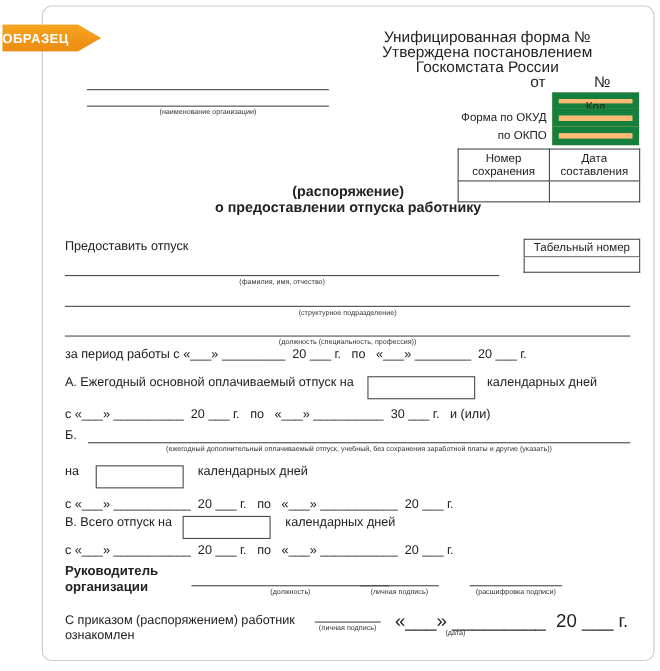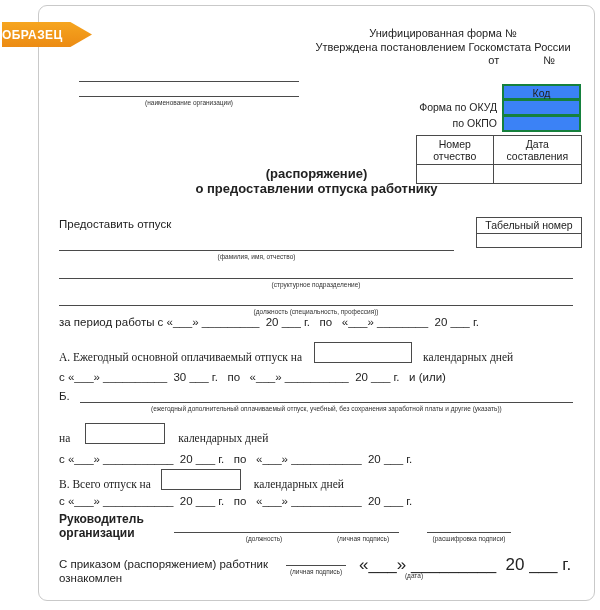--- a/index.html
+++ b/index.html
@@ -9,33 +9,33 @@
   .card { position:absolute; left:38px; top:5px; width:557px; height:596px;
           background:#fff; border:1.5px solid #c9c9c9; border-radius:9px; }
 
   .badge { position:absolute; left:2px; top:22px; width:90px; height:25px; z-index:5;
            background:linear-gradient(180deg,#f6a51f,#ec8b13);
            clip-path:polygon(0 0, 76% 0, 100% 50%, 76% 100%, 0 100%);
            color:#fff; font-weight:bold; font-size:12px; letter-spacing:.4px;
            display:flex; align-items:center; }
 
   .hdr { position:absolute; top:21px; right:17px; width:268px; text-align:center;
-         font-size:11px; line-height:13.5px; }
+         font-size:14px; line-height:13.5px; }
   .hdr-line3 { display:flex; justify-content:flex-end; gap:44px; padding-right:22px; }
 
   .org { position:absolute; left:40px; top:62px; width:220px; font-size:6.5px; color:#333; }
   .org .ln { height:14px; border-bottom:1px solid #4a4a4a; }
   .org .ln2 { height:15px; border-bottom:1px solid #4a4a4a; }
   .org .cap { text-align:center; padding-top:2px; }
 
   .codes { position:absolute; left:352px; top:78px; width:190px; font-size:10.5px; }
   .codes .row { display:flex; height:17px; margin-top:-1px; }
   .codes .row.first { margin-top:0; height:16px; }
   .codes .lbl { flex:1; text-align:right; padding-right:5px; line-height:17px; }
-  .codes .val { width:79px; border:2px solid #15803d; text-align:center; line-height:14px; background:#3b82f6; }
+  .codes .val { width:79px; border:6px solid #15803d; text-align:center; line-height:14px; background:#fdba74; }
 
   table.doc { position:absolute; left:377px; top:129px; width:166px; border-collapse:collapse; font-size:10.5px; }
   table.doc th { border:1px solid #4a4a4a; font-weight:normal; text-align:center;
                  line-height:12px; padding:2px 3px; height:28px; vertical-align:middle; }
   table.doc td { border:1px solid #4a4a4a; height:19px; }
 
   .title { position:absolute; left:0; top:161px; width:100%; text-align:center;
            font-weight:bold; font-size:13px; line-height:14.5px; }
 
   .grant-label { position:absolute; left:20px; top:212px; font-size:11.5px; }
@@ -43,21 +43,21 @@
   .tab-table { position:absolute; left:437px; top:211px; width:106px; font-size:10.5px; }
   .tab-table .hd { border:1px solid #4a4a4a; text-align:center; height:17px; line-height:15px; }
   .tab-table .cell { border:1px solid #4a4a4a; border-top:none; height:14px; background:#fff; }
 
   .field { position:absolute; font-size:6.5px; color:#333; }
   .field .fline { height:14px; border-bottom:1px solid #4a4a4a; }
   .field .fcap { padding-top:2px; white-space:nowrap; display:flex; justify-content:center; }
 
   .textline { position:absolute; left:20px; font-size:11.5px; white-space:pre; }
 
-  .flexrow { position:absolute; left:20px; display:flex; align-items:flex-end; font-size:11.5px; white-space:pre;font-family:Liberation Serif, serif; }
+  .flexrow { position:absolute; left:20px; display:flex; align-items:flex-start; font-size:11.5px; white-space:pre; }
   .numbox { height:21px; border:1px solid #4a4a4a; background:#fff; }
   .box-a { width:98px; margin:0 11px 0 12px; }
   .box-b { width:80px; margin:0 13px 0 15px; }
   .box-v { width:80px; margin:0 13px 0 10px; }
 
   .b-row { position:absolute; left:20px; top:384px; width:514px; display:flex; font-size:11.5px; }
   .b-field { flex:1; margin-left:10px; font-size:6.5px; color:#333; }
   .b-field .fline { height:13px; border-bottom:1px solid #4a4a4a; }
   .b-field .fcap { padding-top:2px; text-align:center; white-space:nowrap; }
 
@@ -103,21 +103,21 @@
     </div>
     <div class="row">
       <div class="lbl">по ОКПО</div>
       <div class="val"></div>
     </div>
   </div>
 
   <table class="doc">
     <tbody>
         <tr>
-      <th>Номер отчество</th>
+      <th>Номер сохранения</th>
       <th>Дата составления</th>
     </tr>
     <tr>
       <td></td>
       <td></td>
     </tr>
   </tbody>
     </table>
 
   <div class="title">
@@ -148,21 +148,21 @@
   </div>
 
   <div class="textline" style="top:310px">за период работы с «___» _________  20 ___ г.   по   «___» ________  20 ___ г.</div>
 
   <div class="flexrow" style="top:336px">
     <span>А. Ежегодный основной оплачиваемый отпуск на</span>
     <span class="numbox box-a"></span>
     <span>календарных дней</span>
   </div>
 
-  <div class="textline" style="top:365px">с «___» __________  30 ___ г.   по   «___» __________  20 ___ г.   и (или)</div>
+  <div class="textline" style="top:365px">с «___» __________  20 ___ г.   по   «___» __________  30 ___ г.   и (или)</div>
 
   <div class="b-row">
     <span>Б.</span>
     <div class="b-field">
       <div class="fline"></div>
       <div class="fcap">(ежегодный дополнительный оплачиваемый отпуск, учебный, без сохранения заработной платы и другие (указать))</div>
     </div>
   </div>
 
   <div class="flexrow" style="top:417px">

